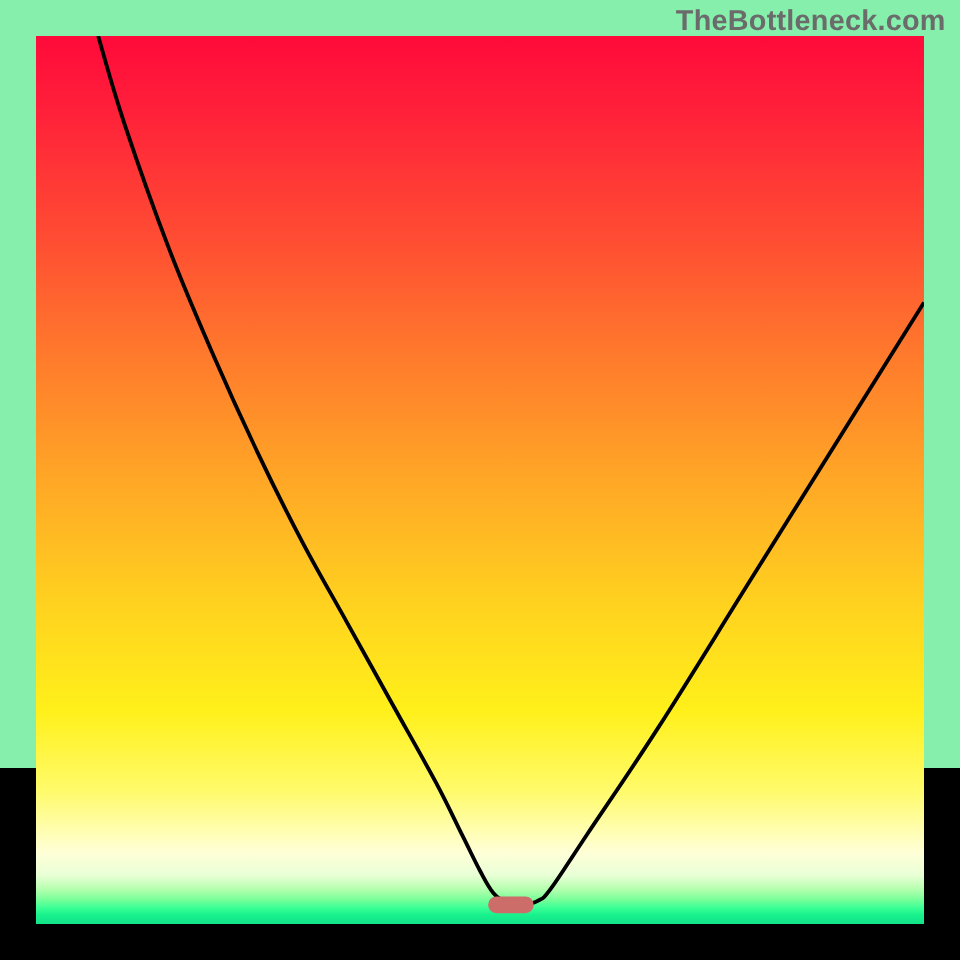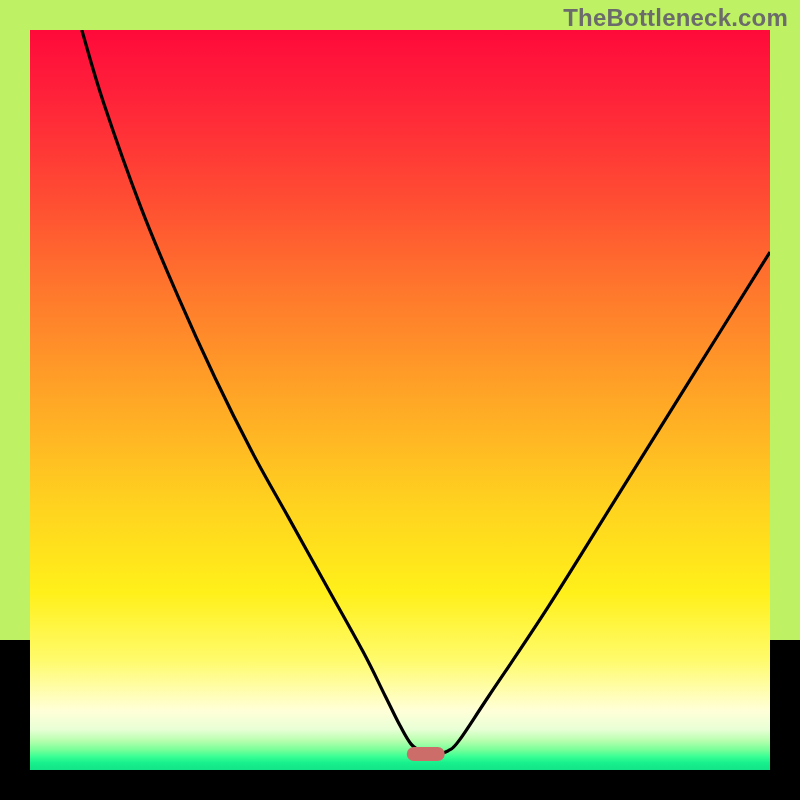--- a/index.html
+++ b/index.html
@@ -7,21 +7,21 @@
     padding: 0;
     width: 800px;
     height: 800px;
     background: #000;
     overflow: hidden;
   }
   .frame {
     position: relative;
     width: 800px;
     height: 640px;
-    background: #bef264;
+    background: #86efac;
   }
   .watermark {
     position: absolute;
     top: 4px;
     right: 12px;
     font-family: Arial, Helvetica, sans-serif;
     font-size: 24px;
     font-weight: 600;
     color: #6b6b6b;
     letter-spacing: 0.2px;

